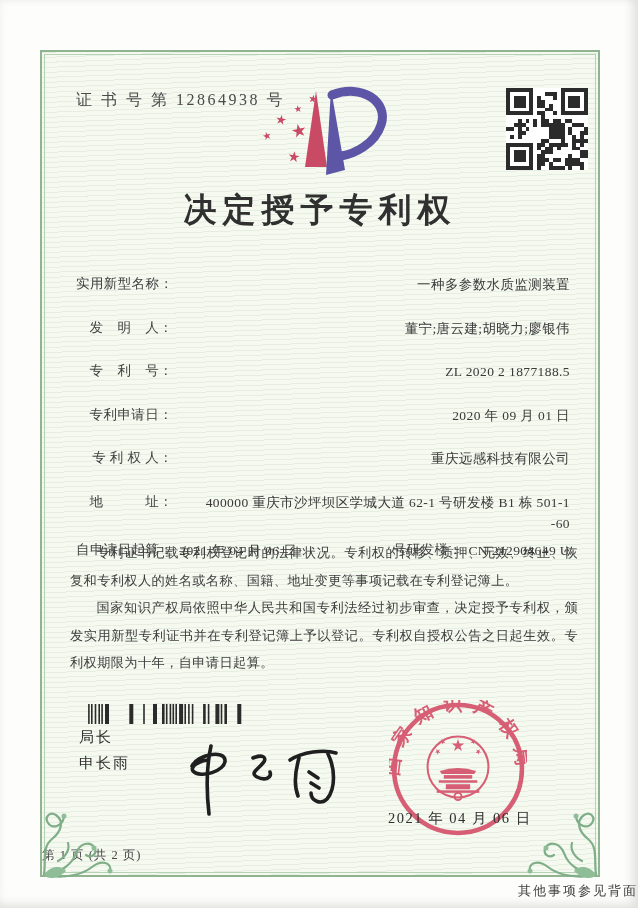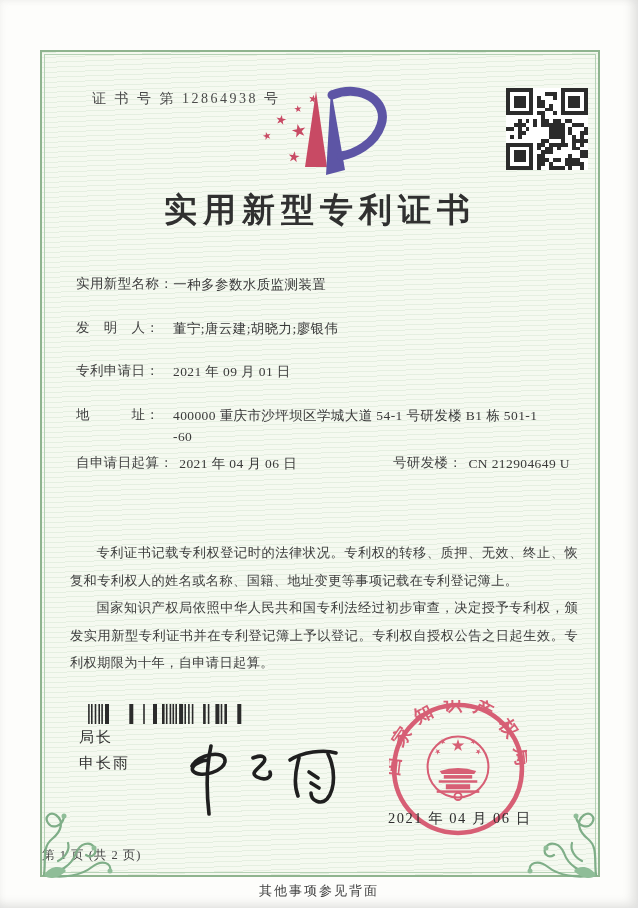--- a/index.html
+++ b/index.html
@@ -19,54 +19,54 @@
     border:2.5px solid #8fb48f;
     background:
       repeating-linear-gradient(178deg, rgba(144,186,144,.16) 0 1px, rgba(255,255,255,0) 1px 5px),
       #f5f9f0;
     box-sizing:border-box;
   }
   .cert::before{
     content:"";position:absolute;inset:2px;border:1px solid #b5d2b5;pointer-events:none;
   }
   .cert-no{
-    position:absolute;left:50px;top:38px;
-    font-size:14px;letter-spacing:2.5px;color:#4a4a4a;
+    position:absolute;left:34px;top:38px;
+    font-size:16px;letter-spacing:2.5px;color:#4a4a4a;
   }
   .logo{position:absolute;left:208px;top:30px;width:148px;height:110px;}
   .qr{position:absolute;left:464px;top:36px;width:82px;height:82px;}
   .title{
     position:absolute;left:0;top:136px;width:100%;margin:0;
     text-align:center;font-size:33px;font-weight:600;color:#303030;
     letter-spacing:6px;
   }
   
   .fields{position:absolute;left:34px;top:224px;width:494px;font-size:13.5px;}
-  .frow{display:flex;margin-bottom:24.5px;line-height:16px;letter-spacing:.4px;}
+  .frow{display:flex;margin-bottom:24.5px;line-height:16px;letter-spacing:.4px;text-align:right;}
   .flabel{flex:0 0 97px;color:#424242;white-space:pre;}
   .fval{flex:1;color:#3a3a3a;white-space:pre-line;line-height:21px;margin-top:-2px;}
   .frow.addr{margin-bottom:8px;}
   .frow.grant{justify-content:space-between;}
   .frow.grant .pair{display:flex;}
   .frow.grant .pair .flabel{flex:0 0 auto;margin-right:6px;}
   
   .paras{position:absolute;left:28px;top:487px;width:508px;font-size:13.2px;line-height:27.5px;color:#3d3d3d;letter-spacing:.4px;}
   .paras p{margin:0;text-indent:2em;text-align:justify;}
   
   .barcode{position:absolute;left:34px;top:652px;width:168px;height:20px;}
   .director{position:absolute;left:37px;top:672px;font-size:15px;color:#2f2f2f;line-height:26px;letter-spacing:2px;}
   .signature{position:absolute;left:136px;top:678px;width:180px;height:95px;}
   .seal{position:absolute;left:347px;top:648px;width:138px;height:138px;opacity:.92;}
   .seal-date{position:absolute;left:346px;top:757px;font-size:14.5px;color:#2e2e2e;letter-spacing:1.5px;white-space:nowrap;}
   .page-no{position:absolute;left:0;top:795px;width:100%;text-align:left;font-size:12.5px;color:#444;letter-spacing:1px;}
   .orn{position:absolute;width:80px;height:80px;}
   .orn.left{left:-4px;bottom:-6px;}
   .orn.right{right:-4px;bottom:-6px;transform:scaleX(-1);}
   .back-note{
-    position:absolute;left:0;top:882px;width:100%;text-align:center;
+    position:absolute;left:0;top:882px;width:100%;text-align:right;
     font-size:13px;color:#3f3f3f;letter-spacing:2px;
   }
   svg{display:block;}
 </style>
 </head>
 <body>
 
 <svg width="0" height="0" style="position:absolute">
   <defs>
     <path id="st" d="M0 -1 L0.225 -0.31 L0.95 -0.31 L0.36 0.12 L0.59 0.81 L0 0.38 L-0.59 0.81 L-0.36 0.12 L-0.95 -0.31 L-0.225 -0.31 Z"></path>
@@ -111,38 +111,46 @@
         </g>
         <g fill="#2b2b2b">
           <rect x="2" y="2" width="3" height="3"></rect>
             <rect x="16" y="2" width="3" height="3"></rect>
             <rect x="2" y="16" width="3" height="3"></rect>
           <path d="M10 1h1v1h-1zM11 1h1v1h-1zM12 1h1v1h-1zM8 2h1v1h-1zM12 2h1v1h-1zM8 3h1v1h-1zM9 3h1v1h-1zM8 4h1v1h-1zM9 4h1v1h-1zM11 4h1v1h-1zM10 5h1v1h-1zM11 5h1v1h-1zM8 6h1v1h-1zM9 6h1v1h-1zM12 6h1v1h-1zM9 7h1v1h-1zM3 8h1v1h-1zM5 8h1v1h-1zM7 8h1v1h-1zM9 8h1v1h-1zM10 8h1v1h-1zM12 8h1v1h-1zM13 8h1v1h-1zM15 8h1v1h-1zM16 8h1v1h-1zM2 9h1v1h-1zM3 9h1v1h-1zM4 9h1v1h-1zM7 9h1v1h-1zM9 9h1v1h-1zM10 9h1v1h-1zM11 9h1v1h-1zM12 9h1v1h-1zM13 9h1v1h-1zM14 9h1v1h-1zM17 9h1v1h-1zM18 9h1v1h-1zM19 9h1v1h-1zM0 10h1v1h-1zM1 10h1v1h-1zM3 10h1v1h-1zM5 10h1v1h-1zM11 10h1v1h-1zM12 10h1v1h-1zM13 10h1v1h-1zM14 10h1v1h-1zM16 10h1v1h-1zM20 10h1v1h-1zM3 11h1v1h-1zM4 11h1v1h-1zM11 11h1v1h-1zM12 11h1v1h-1zM13 11h1v1h-1zM14 11h1v1h-1zM16 11h1v1h-1zM19 11h1v1h-1zM20 11h1v1h-1zM1 12h1v1h-1zM3 12h1v1h-1zM11 12h1v1h-1zM12 12h1v1h-1zM13 12h1v1h-1zM14 12h1v1h-1zM17 12h1v1h-1zM19 12h1v1h-1zM9 13h1v1h-1zM10 13h1v1h-1zM14 13h1v1h-1zM17 13h1v1h-1zM18 13h1v1h-1zM19 13h1v1h-1zM20 13h1v1h-1zM8 14h1v1h-1zM9 14h1v1h-1zM11 14h1v1h-1zM12 14h1v1h-1zM13 14h1v1h-1zM14 14h1v1h-1zM15 14h1v1h-1zM17 14h1v1h-1zM19 14h1v1h-1zM8 15h1v1h-1zM10 15h1v1h-1zM11 15h1v1h-1zM13 15h1v1h-1zM17 15h1v1h-1zM18 15h1v1h-1zM9 16h1v1h-1zM10 16h1v1h-1zM11 16h1v1h-1zM19 16h1v1h-1zM20 16h1v1h-1zM8 17h1v1h-1zM9 17h1v1h-1zM16 17h1v1h-1zM19 17h1v1h-1zM20 17h1v1h-1zM8 18h1v1h-1zM9 18h1v1h-1zM10 18h1v1h-1zM12 18h1v1h-1zM13 18h1v1h-1zM15 18h1v1h-1zM16 18h1v1h-1zM17 18h1v1h-1zM18 18h1v1h-1zM8 19h1v1h-1zM9 19h1v1h-1zM11 19h1v1h-1zM15 19h1v1h-1zM16 19h1v1h-1zM17 19h1v1h-1zM18 19h1v1h-1zM19 19h1v1h-1zM8 20h1v1h-1zM11 20h1v1h-1zM12 20h1v1h-1zM13 20h1v1h-1zM14 20h1v1h-1zM16 20h1v1h-1zM19 20h1v1h-1z"></path>
         </g>
       </svg>
     </div>
 
-    <h1 class="title">实用新型专利证书</h1>
+    <h1 class="title">决定授予专利权</h1>
 
     <div class="fields">
       <div class="frow">
         <span class="flabel">实用新型名称：</span>
         <span class="fval">一种多参数水质监测装置</span>
       </div>
       <div class="frow">
         <span class="flabel">发　明　人：</span>
         <span class="fval">董宁;唐云建;胡晓力;廖银伟</span>
       </div>
       <div class="frow">
+        <span class="flabel">专　利　号：</span>
+        <span class="fval">ZL 2020 2 1877188.5</span>
+      </div>
+      <div class="frow">
         <span class="flabel">专利申请日：</span>
-        <span class="fval">2021 年 09 月 01 日</span>
+        <span class="fval">2020 年 09 月 01 日</span>
+      </div>
+      <div class="frow">
+        <span class="flabel">专 利 权 人：</span>
+        <span class="fval">重庆远感科技有限公司</span>
       </div>
       <div class="frow addr">
         <span class="flabel">地　　　址：</span>
-        <span class="fval">400000  重庆市沙坪坝区学城大道 54-1 号研发楼 B1 栋 501-1
+        <span class="fval">400000  重庆市沙坪坝区学城大道 62-1 号研发楼 B1 栋 501-1
 -60</span>
       </div>
       <div class="frow grant">
         <span class="pair">
           <span class="flabel">自申请日起算：</span>
           <span class="fval">2021 年 04 月 06 日</span>
         </span>
         <span class="pair">
           <span class="flabel">号研发楼：</span>
           <span class="fval">CN 212904649 U</span>

